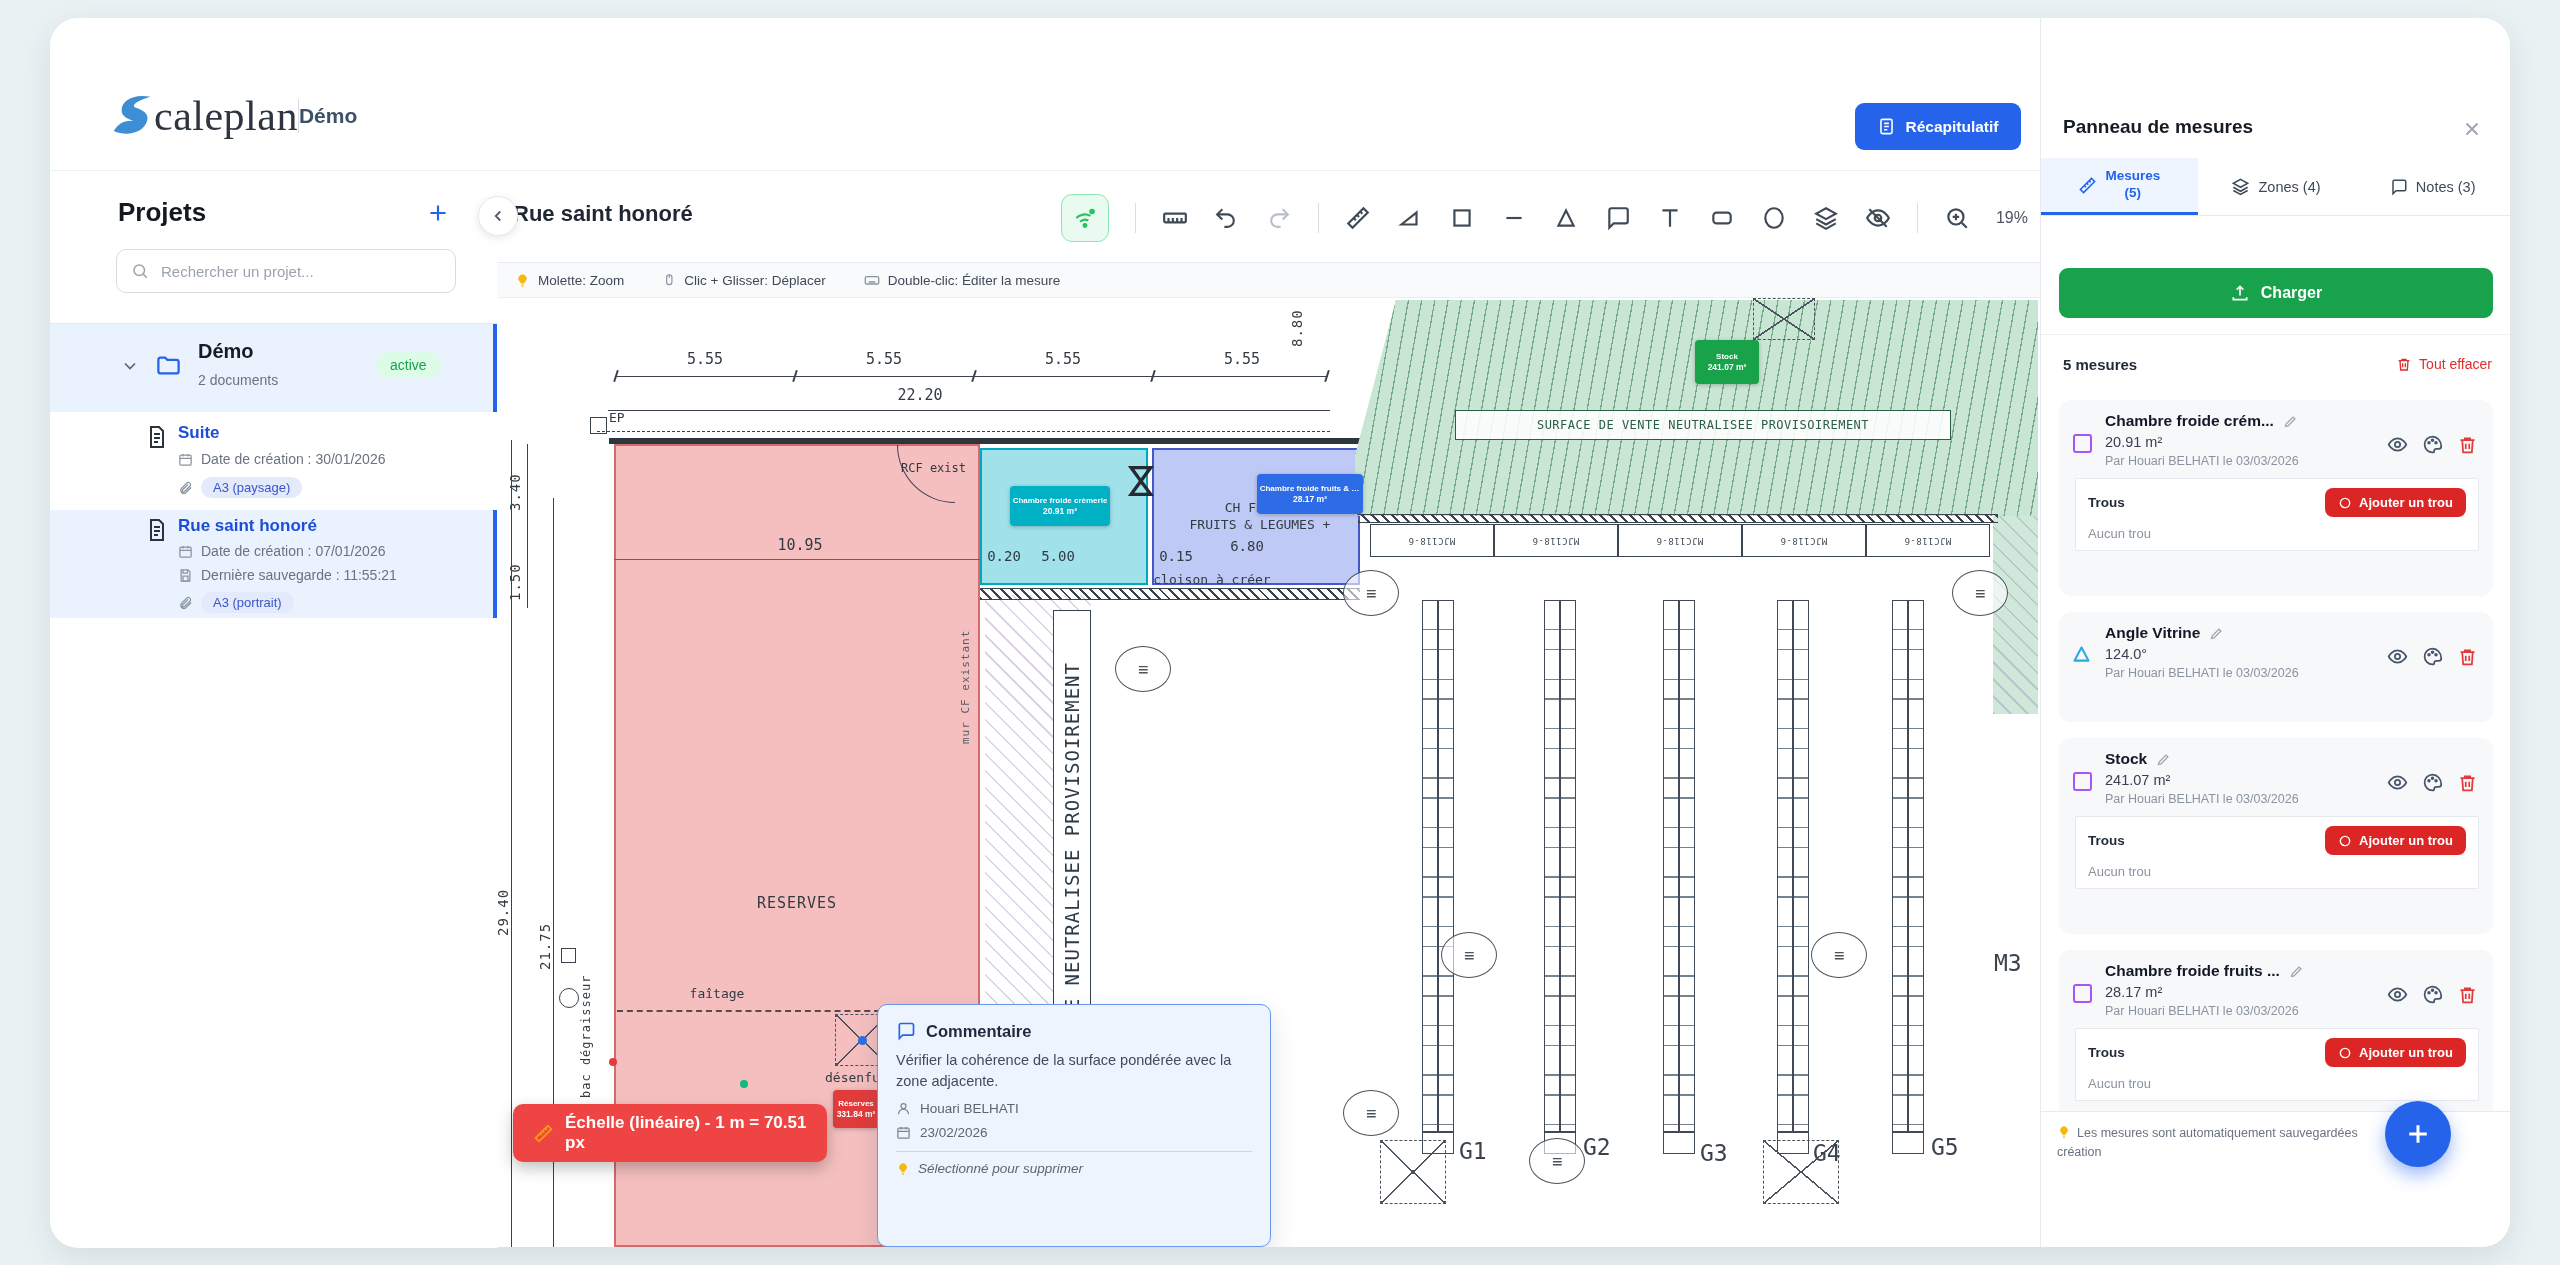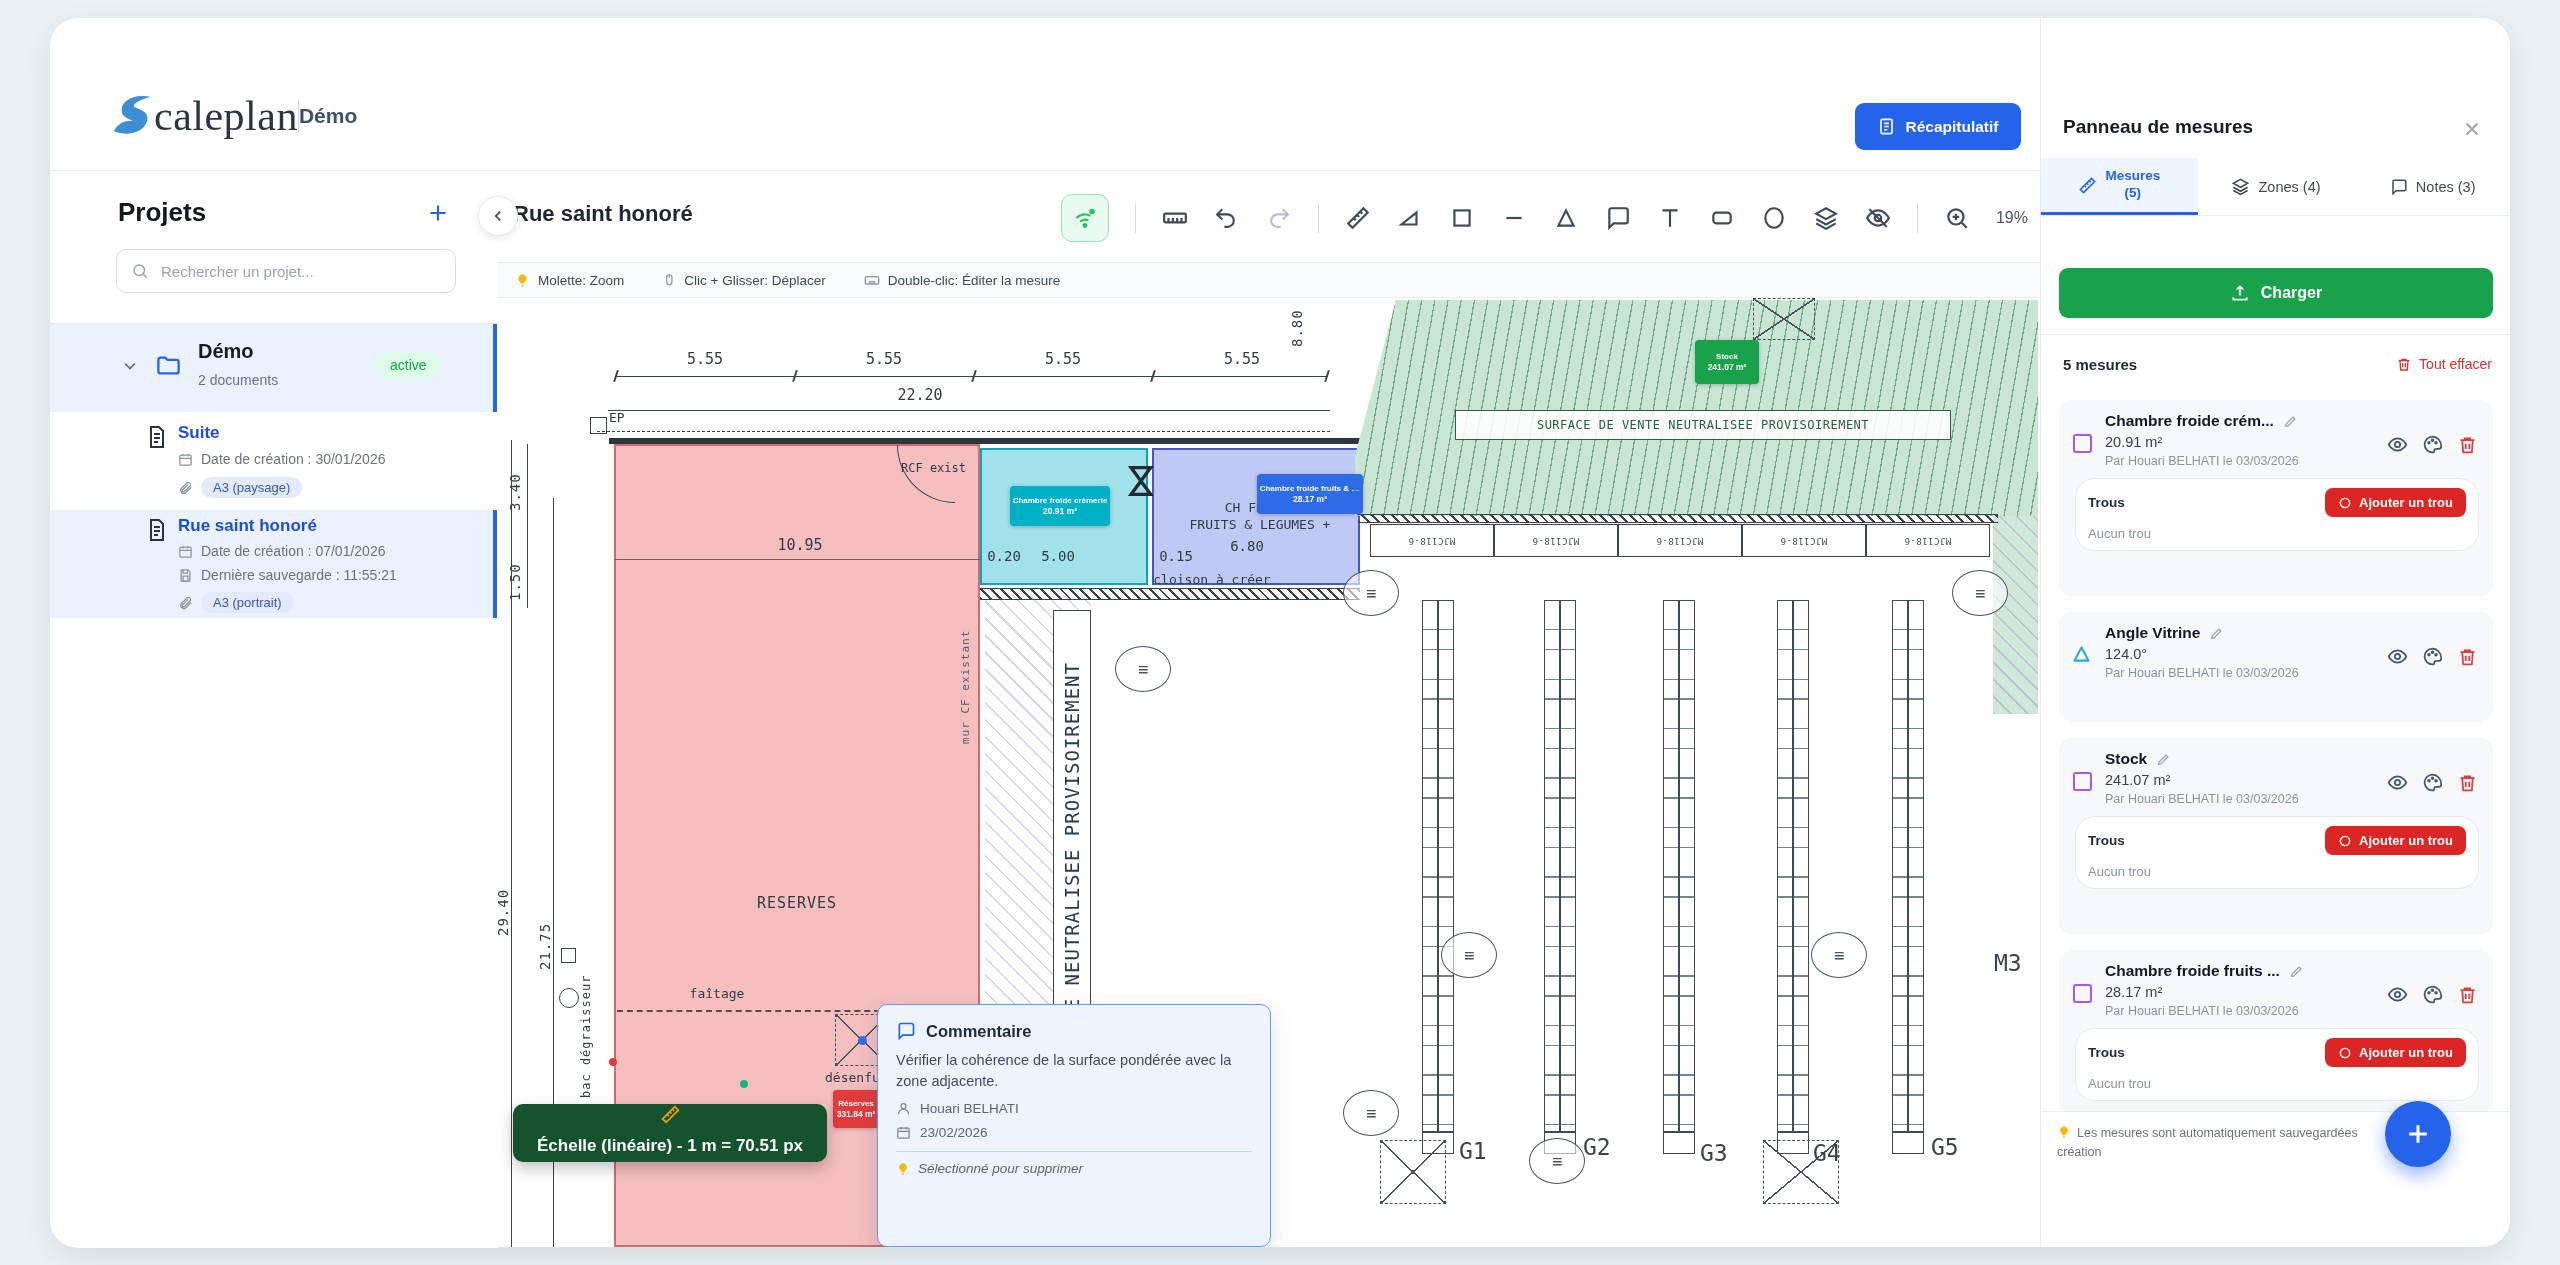--- a/index.html
+++ b/index.html
@@ -66,21 +66,21 @@
   .shelf{border:1.5px solid #3c4651;box-sizing:border-box;display:flex;align-items:center;justify-content:center;background:#fff;}
   .flip{display:inline-block;transform:rotate(180deg);font-size:9px;letter-spacing:.5px;color:#454f59;}
   .rack{border:1.5px solid #3f4a54;box-sizing:border-box;background-color:#fff;background-image:linear-gradient(90deg,transparent calc(50% - .75px),#3f4a54 calc(50% - .75px) calc(50% + .75px),transparent calc(50% + .75px)),repeating-linear-gradient(180deg,transparent 0 28px,#76828c 28px 29.5px,transparent 29.5px 48px,#76828c 48px 49.5px);}
   .rack-cap{border:1.5px solid #3f4a54;box-sizing:border-box;background:#fff;}
   .glabel{font-size:23px;color:#3a434c;}
   .trolley{width:54px;height:44px;border:1.5px solid #4a545e;border-radius:50%;display:flex;align-items:center;justify-content:center;color:#4a545e;font-size:17px;background:rgba(255,255,255,.6);}
   .xbox{border:1.5px dashed #4a545e;box-sizing:border-box;background:linear-gradient(to top right,transparent calc(50% - .75px),#4a545e calc(50% - .75px) calc(50% + .75px),transparent calc(50% + .75px)),linear-gradient(to bottom right,transparent calc(50% - .75px),#4a545e calc(50% - .75px) calc(50% + .75px),transparent calc(50% + .75px));}
   .banner-box{background:#fff;border:1.5px solid #39434c;box-sizing:border-box;display:flex;align-items:center;justify-content:center;}
   .arc{border-left:1.5px solid #3c4651;border-bottom:1.5px solid #3c4651;border-radius:0 0 0 100%;box-sizing:border-box;}
   .dot{border-radius:50%;}
-  .scale-pill{display:flex;align-items:center;gap:11px;background:#14532d;border-radius:10px;box-shadow:0 6px 16px rgba(0,0,0,.25);padding:0 20px;box-sizing:border-box;z-index:12;font-family:"Liberation Sans",sans-serif;flex-direction:column;}
+  .scale-pill{display:flex;align-items:center;gap:11px;background:#ef4444;border-radius:10px;box-shadow:0 6px 16px rgba(0,0,0,.25);padding:0 20px;box-sizing:border-box;z-index:12;font-family:"Liberation Sans",sans-serif;}
   .scale-pill span{color:#fff;font-size:17px;font-weight:bold;}
   .popup{background:#edf4fe;border:1.5px solid #6b96ea;border-radius:10px;box-shadow:0 10px 24px rgba(30,60,120,.16);padding:16px 18px;box-sizing:border-box;z-index:11;font-family:"Liberation Sans",sans-serif;}
   .popup-title{display:flex;align-items:center;gap:10px;font-size:16.5px;font-weight:bold;color:#1e293b;}
   .popup-body{margin-top:9px;font-size:14.5px;color:#3f4c5d;line-height:1.45;}
   .popup-meta{margin-top:9px;display:flex;align-items:center;gap:9px;font-size:13.5px;color:#5b6673;}
   .popup-div{margin:11px 0 9px;border-top:1px solid #c9d6ee;}
   .popup-hint{display:flex;align-items:center;gap:8px;font-size:13.5px;color:#5b6673;font-style:italic;}
   
   .panel{position:absolute;left:2040px;top:18px;width:470px;height:1229px;background:#fff;border-left:1px solid #e7eaee;border-radius:0 28px 28px 0;box-sizing:border-box;overflow:hidden;}
   .panel-title{position:absolute;left:22px;top:98px;font-size:19px;font-weight:bold;color:#171c24;}
@@ -96,21 +96,21 @@
   .cards{position:absolute;left:0;top:372px;width:470px;height:721px;overflow:hidden;}
   .mcard{position:absolute;left:18px;width:434px;background:#f7f8fa;border-radius:12px;padding:12px 14px;box-sizing:border-box;cursor:pointer;}
   .mcard .shape-sq{position:absolute;left:14px;top:34px;width:15px;height:15px;border:2.5px solid #a855f7;border-radius:3px;}
   .mcard .shape-tri{position:absolute;left:12px;top:32px;}
   .mcard .mtitle{margin-left:32px;font-size:15.5px;font-weight:bold;color:#111827;display:flex;align-items:center;gap:9px;}
   .mcard .mvalue{margin-left:32px;margin-top:4px;font-size:14.5px;color:#374151;}
   .mcard .mauthor{margin-left:32px;margin-top:4px;font-size:12.5px;color:#8a94a0;}
   .mcard .actions{position:absolute;right:16px;top:34px;display:flex;gap:15px;align-items:center;}
   .act{width:20px;height:20px;color:#475569;cursor:pointer;}
   .act.red{color:#e23b3b;}
-  .trous-box{margin-top:10px;margin-left:2px;background:#fff;border:1px solid #e6e9ed;border-radius:20px;padding:9px 12px;}
+  .trous-box{margin-top:10px;margin-left:2px;background:#fff;border:1px solid #e6e9ed;border-radius:2px;padding:9px 12px;}
   .trous-row{display:flex;align-items:center;justify-content:space-between;}
   .trous-label{font-size:13.5px;font-weight:bold;color:#1f2937;}
   .add-hole{background:#dc2626;border:none;color:#fff;font-size:13px;font-weight:bold;border-radius:8px;padding:7px 13px;display:flex;align-items:center;gap:7px;cursor:pointer;font-family:inherit;}
   .trous-empty{margin-top:9px;font-size:13px;color:#8a94a0;}
   .panel-footer{position:absolute;left:0;top:1093px;width:470px;height:136px;background:#fff;border-top:1px solid #e7eaee;padding:12px 16px;box-sizing:border-box;font-size:12.5px;color:#6b7280;line-height:1.55;}
   .fab{position:absolute;left:344px;top:1083px;width:66px;height:66px;border-radius:50%;background:#2563eb;box-shadow:0 8px 18px rgba(37,99,235,.45);display:flex;align-items:center;justify-content:center;cursor:pointer;z-index:9;}
 </style>
 </head>
 <body>
 

